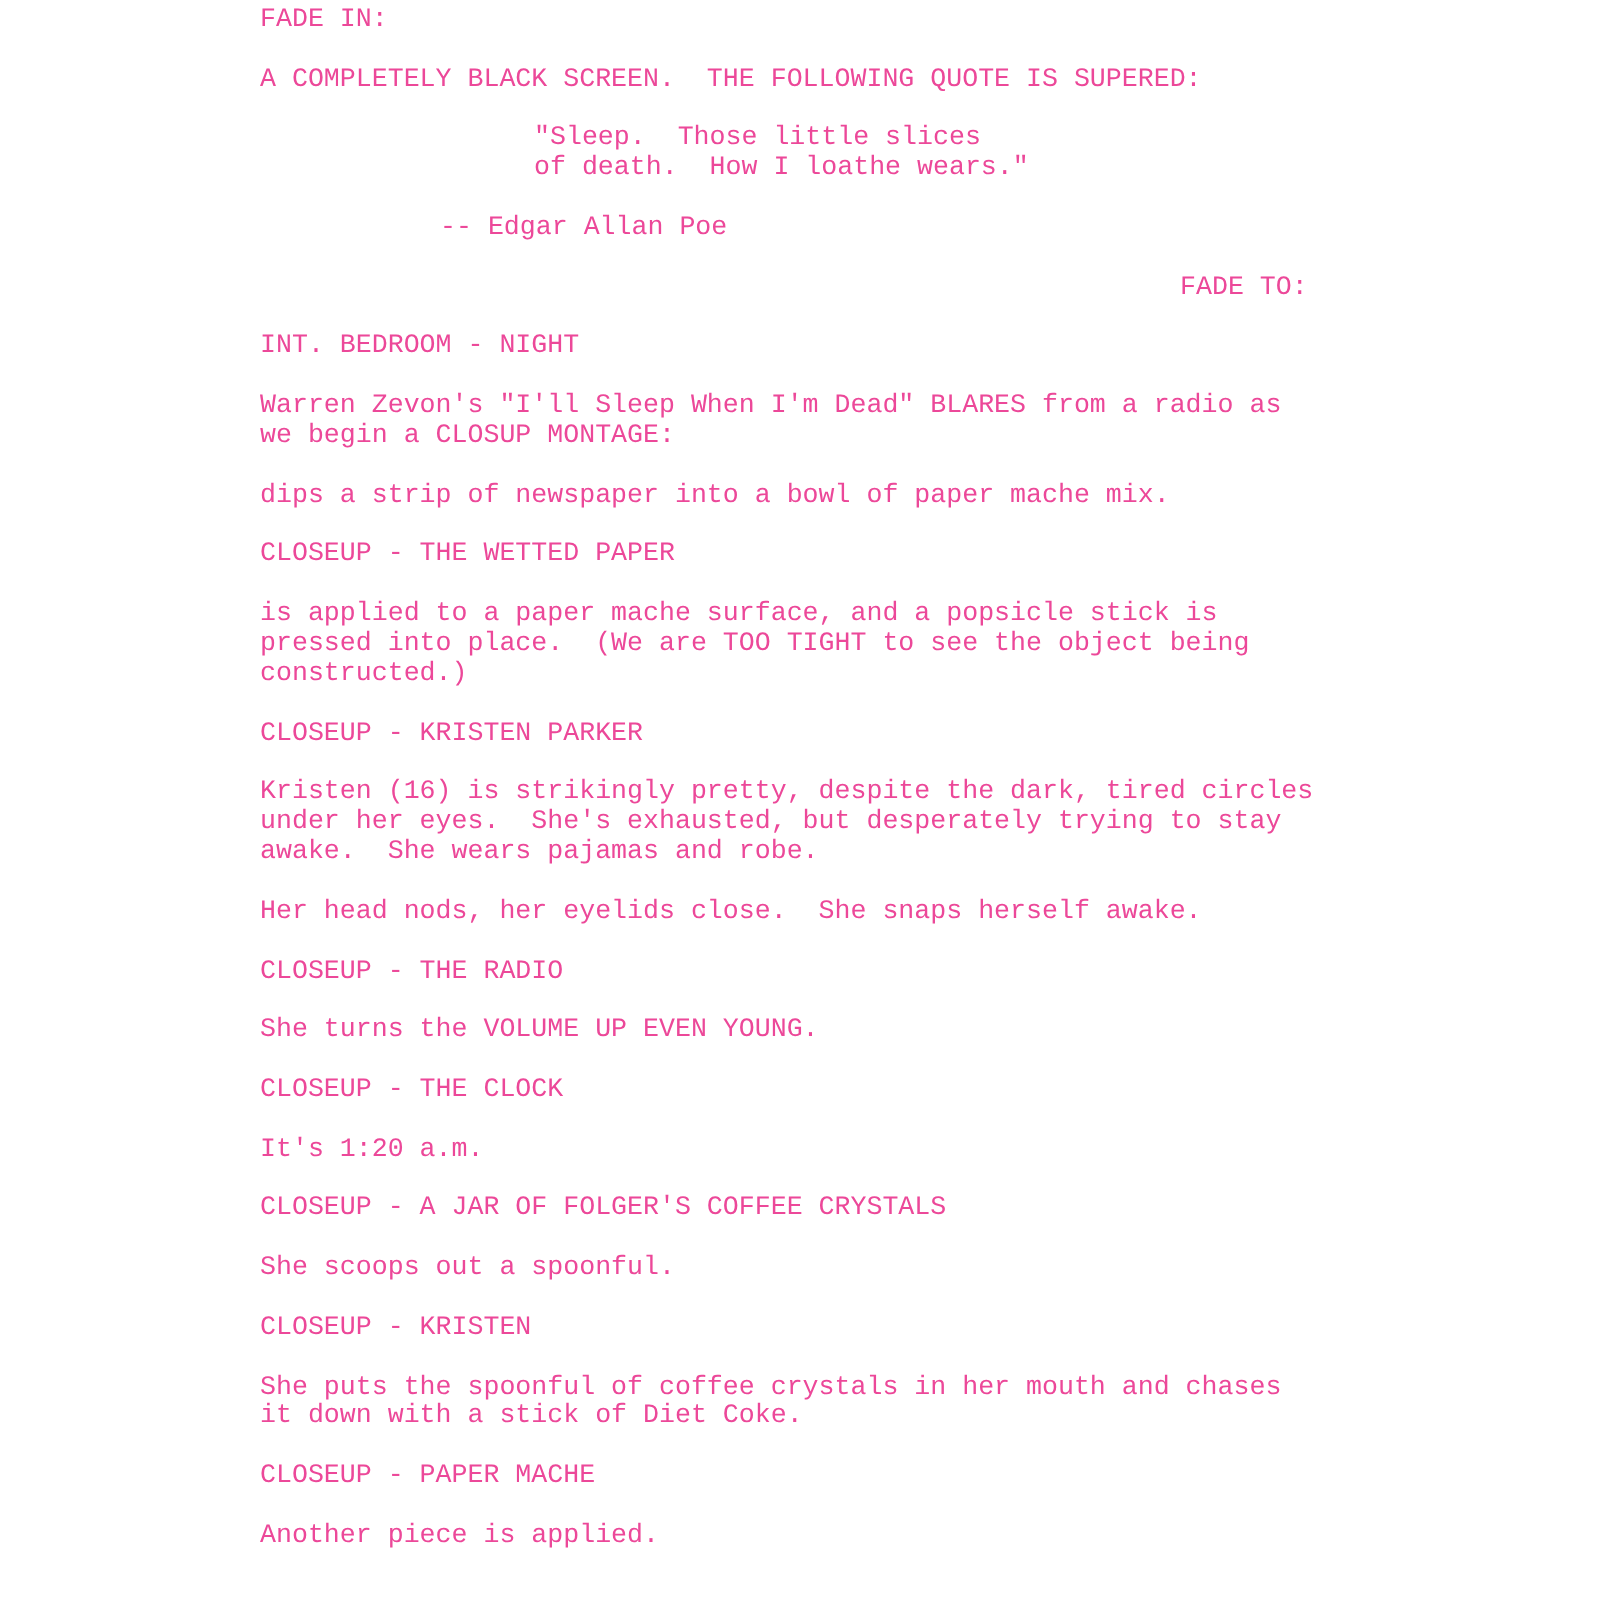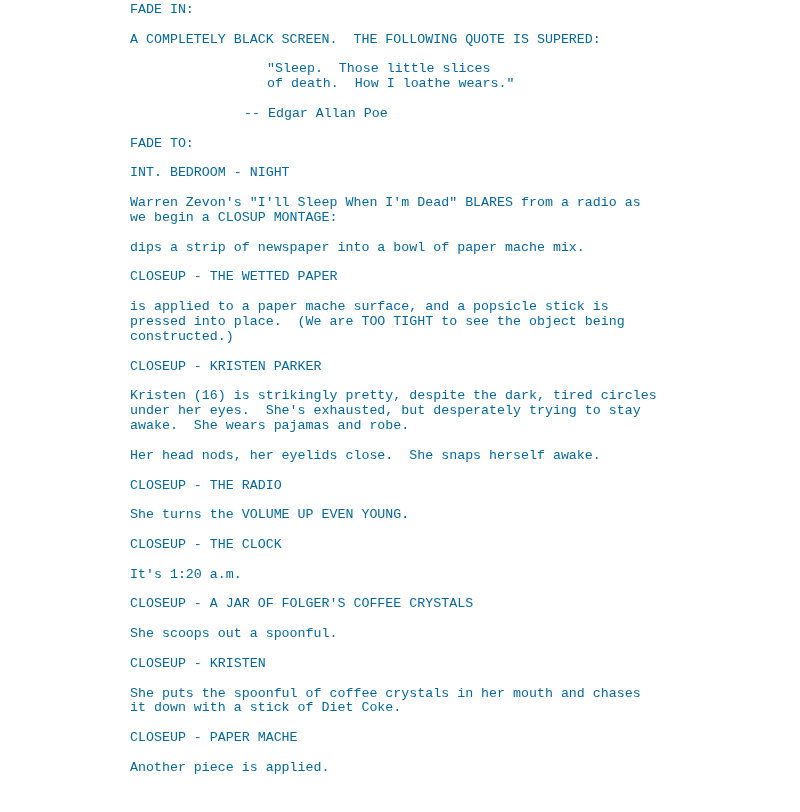--- a/index.html
+++ b/index.html
@@ -22,30 +22,30 @@
   }
   .para { margin-bottom: 14.87px; }
   .line {
     white-space: pre;
     line-height: 14.87px;
     height: 14.87px;
     letter-spacing: 0;
   }
   
   .para.quote              { margin-left: 137px; }
-  .para.quote-attribution  { margin-left: 114px; }
-  .para.transition-right   { }
+  .para.quote-attribution  { margin-left: 90px; }
+  .para.transition-right   { margin-left: 460px; }
   .para.transition-left,
   .para.slugline,
   .para.action             { margin-left: 0; }
 </style>
 </head>
 <body>
 
-<div class="page" style="background: rgb(255, 255, 255); color: #0369a1;">
+<div class="page" style="background: rgb(255, 255, 255); color: #ec4899;">
   <div class="script-body" id="script-body">
       <div class="para transition-left">
         <div class="line">FADE IN:</div>
       </div>
       <div class="para action">
         <div class="line">A COMPLETELY BLACK SCREEN.  THE FOLLOWING QUOTE IS SUPERED:</div>
       </div>
       <div class="para quote">
         <div class="line">"Sleep.  Those little slices</div>
         <div class="line">of death.  How I loathe wears."</div>

